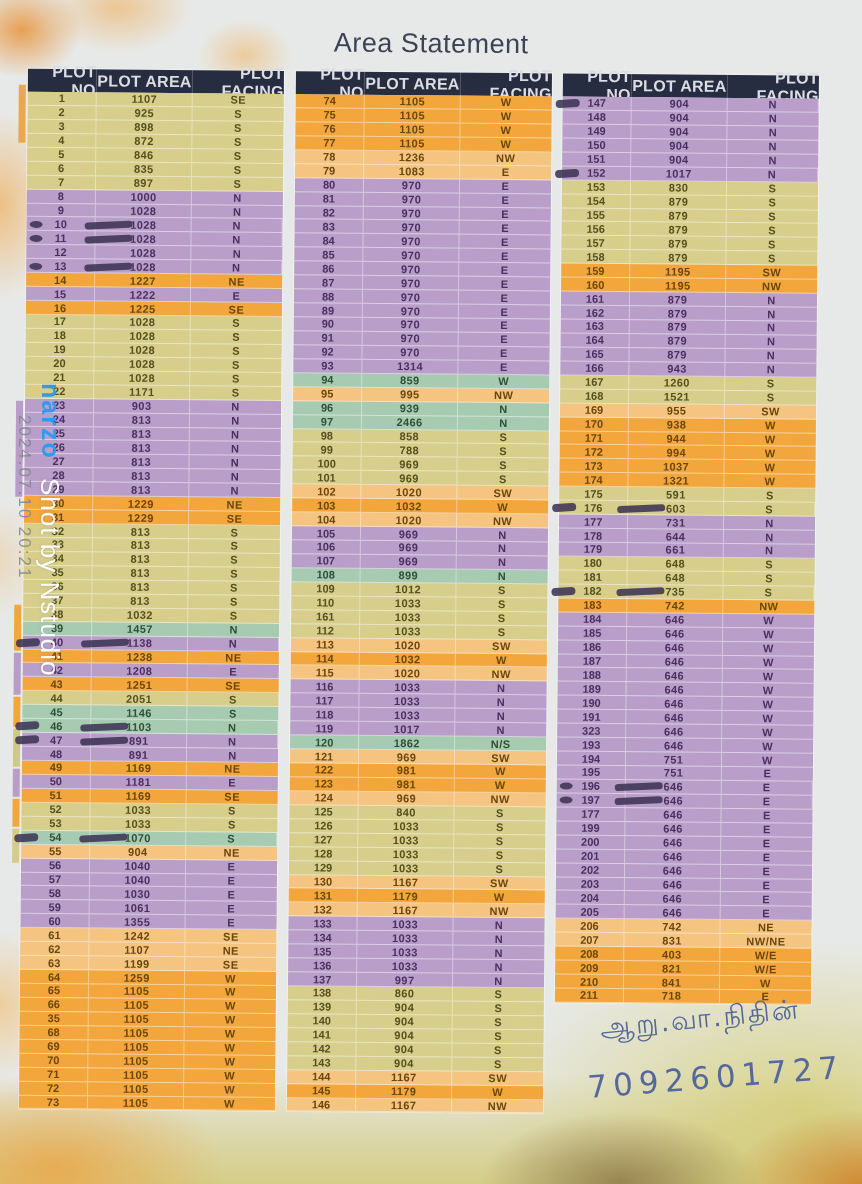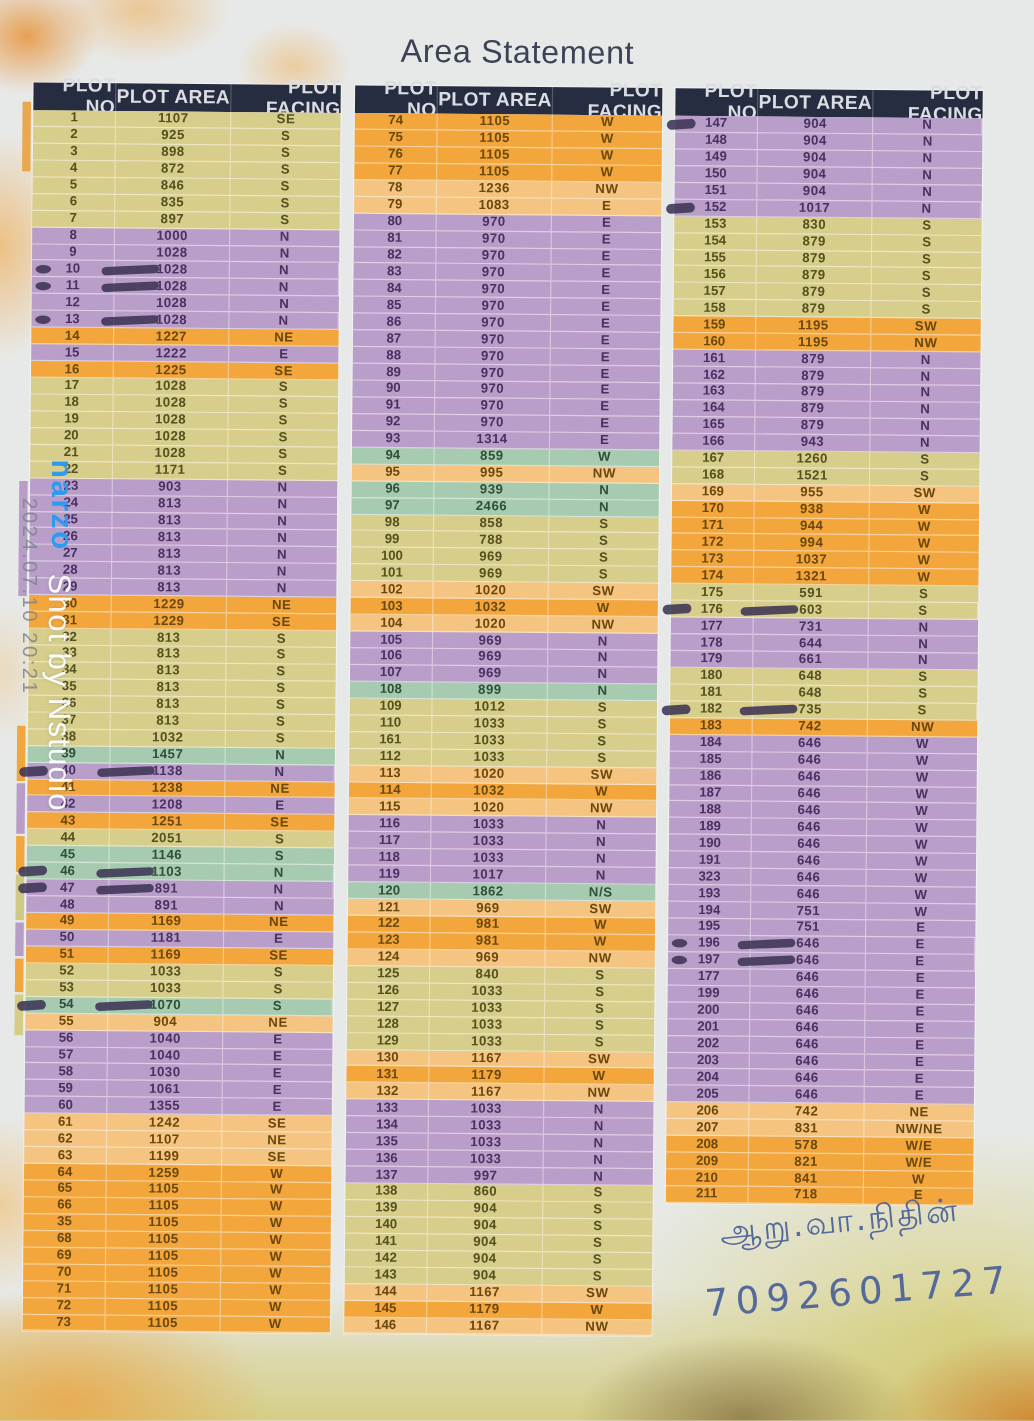--- a/index.html
+++ b/index.html
@@ -1166,21 +1166,21 @@
             <span class="cell cell-area">742</span>
             <span class="cell cell-facing">NE</span>
           </div>
           <div class="row c-lo">
             <span class="cell cell-no">207</span>
             <span class="cell cell-area">831</span>
             <span class="cell cell-facing">NW/NE</span>
           </div>
           <div class="row c-o">
             <span class="cell cell-no">208</span>
-            <span class="cell cell-area">578</span>
+            <span class="cell cell-area">403</span>
             <span class="cell cell-facing">W/E</span>
           </div>
           <div class="row c-o">
             <span class="cell cell-no">209</span>
             <span class="cell cell-area">821</span>
             <span class="cell cell-facing">W/E</span>
           </div>
           <div class="row c-o">
             <span class="cell cell-no">210</span>
             <span class="cell cell-area">841</span>

